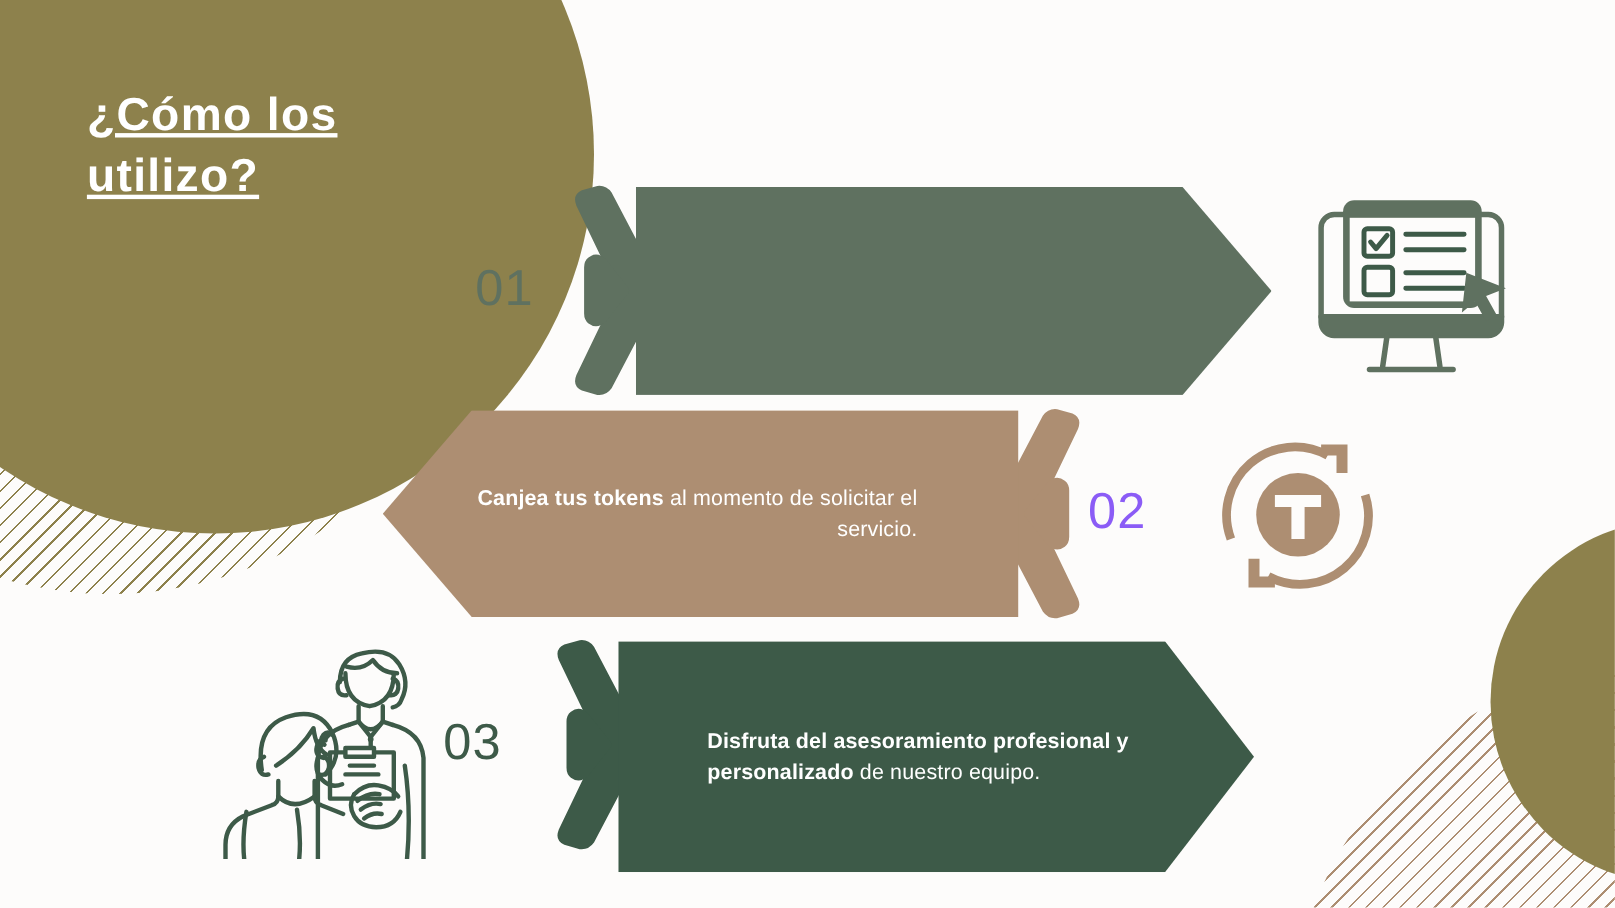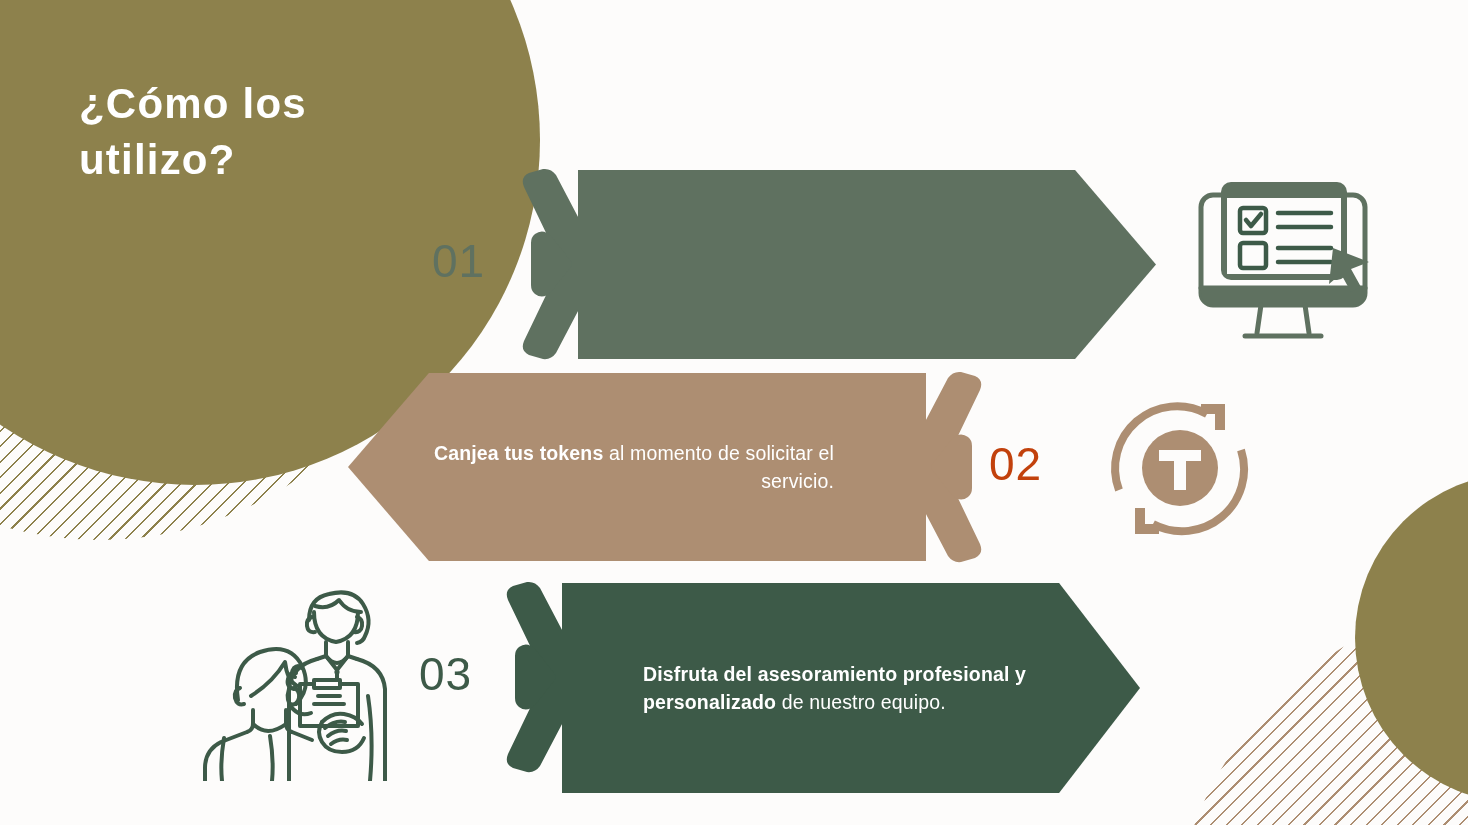--- a/index.html
+++ b/index.html
@@ -36,33 +36,34 @@
       rgba(0,0,0,0) 1.6px, rgba(0,0,0,0) 11px);
   }
 
   
   #page-title{
     position:absolute;left:79px;top:76px;width:380px;
     color:#FFFFFF;
     font-size:42px;line-height:1.34;
     font-weight:bold;letter-spacing:1.2px;
     white-space:pre-line;
+    text-decoration:underline;
   }
 
   
   .step{position:absolute;}
 
   .num{
     position:absolute;
     font-size:46px;font-weight:normal;letter-spacing:1px;
     line-height:1;
   }
   .num.green{color:#5F7160;}
   .num.dark{color:#3D5A48;}
-  .num.tan{color:#c2410c;}
+  .num.tan{color:#8b5cf6;}
 
   
   .banner{
     position:absolute;
     display:flex;align-items:center;
     box-sizing:border-box;
   }
   .banner .txt{
     position:relative;z-index:2;
     color:#FFFFFF;
@@ -106,21 +107,21 @@
     clip-path:polygon(100% 0%, 14% 0%, 0% 50%, 14% 100%, 100% 100%, 100% 100%);
   }
   #banner-2 .txt{
     margin-left:40px;width:446px;text-align:right;
   }
   #chev-2{left:903px;top:370px;width:84px;height:194px;}
   #wedge-2{left:930px;top:431px;width:46px;height:72px;}
 
   
   #step-3{left:0;top:0;}
-  #step-3 .num{left:419px;top:651px;}
+  #step-3 .num{left:403px;top:651px;}
   #banner-3{left:562px;top:583px;width:578px;height:210px;}
   #banner-3 .shape-right{
     background:#3D5A48;
     clip-path:polygon(0% 0%, 86% 0%, 100% 50%, 86% 100%, 0% 100%, 0% 100%);
   }
   #banner-3 .txt{margin-left:81px;width:446px;}
   #chev-3{left:501px;top:580px;width:84px;height:194px;}
   #wedge-3{left:511px;top:641px;width:46px;height:72px;}
 
   

